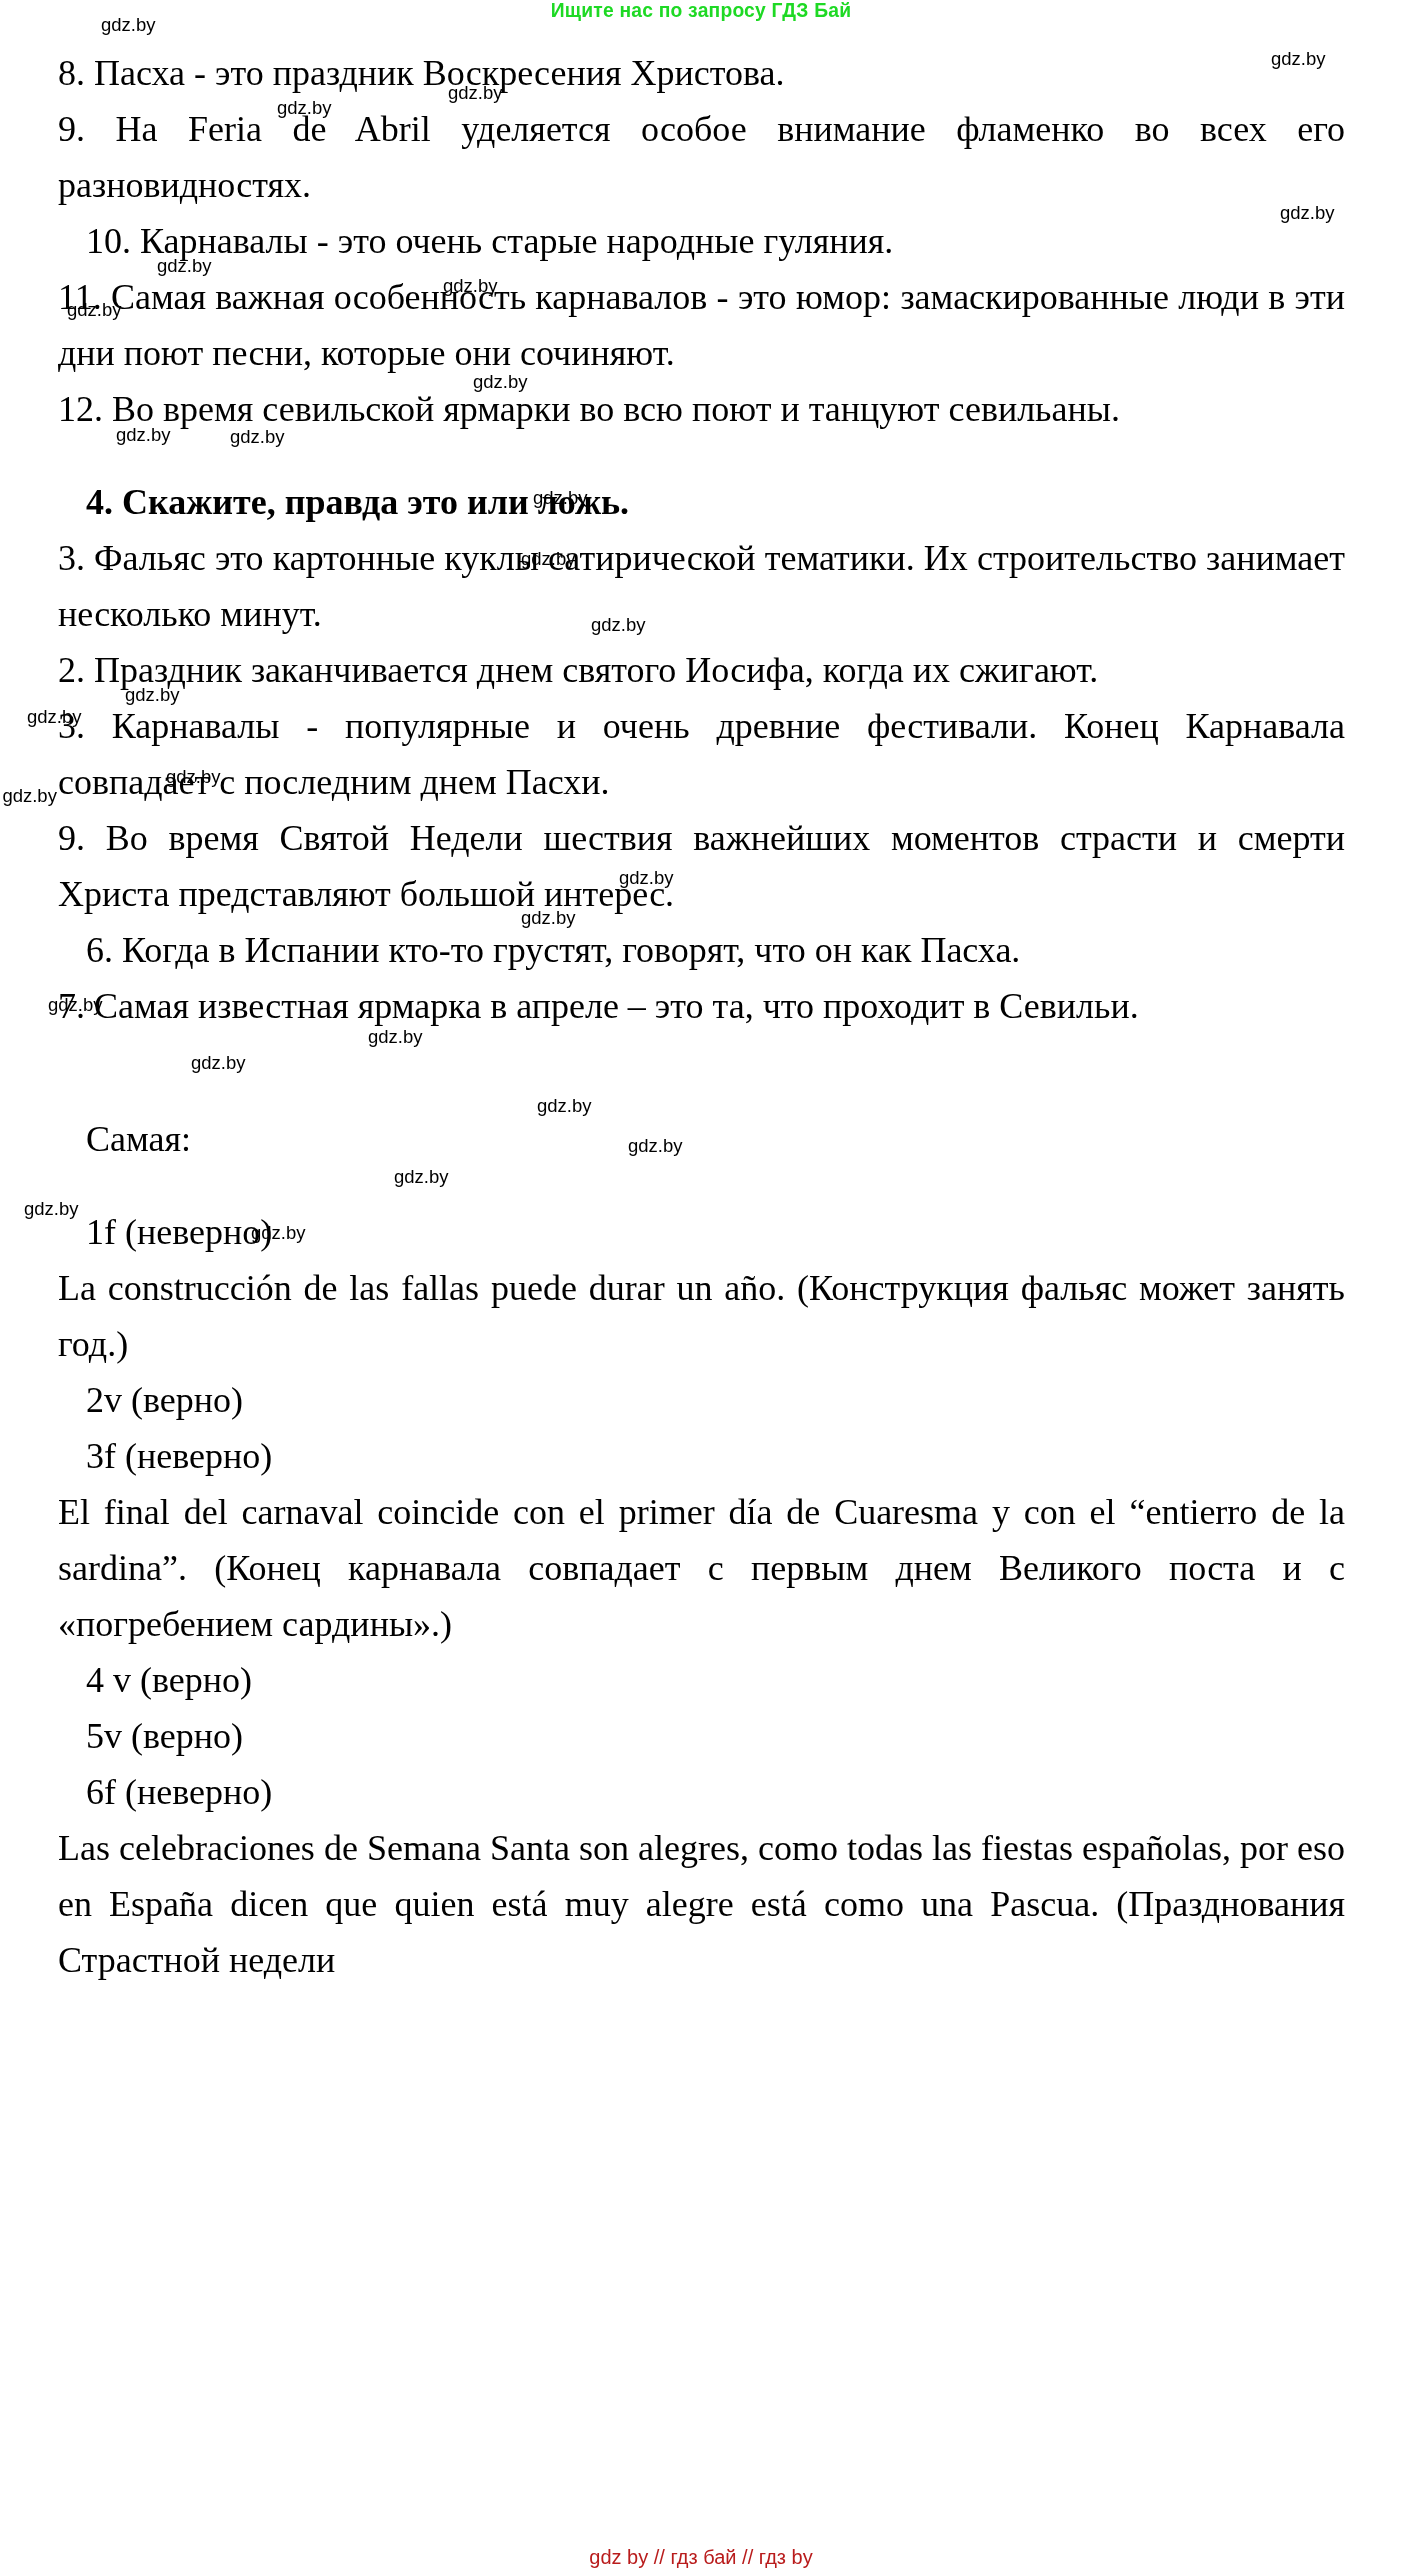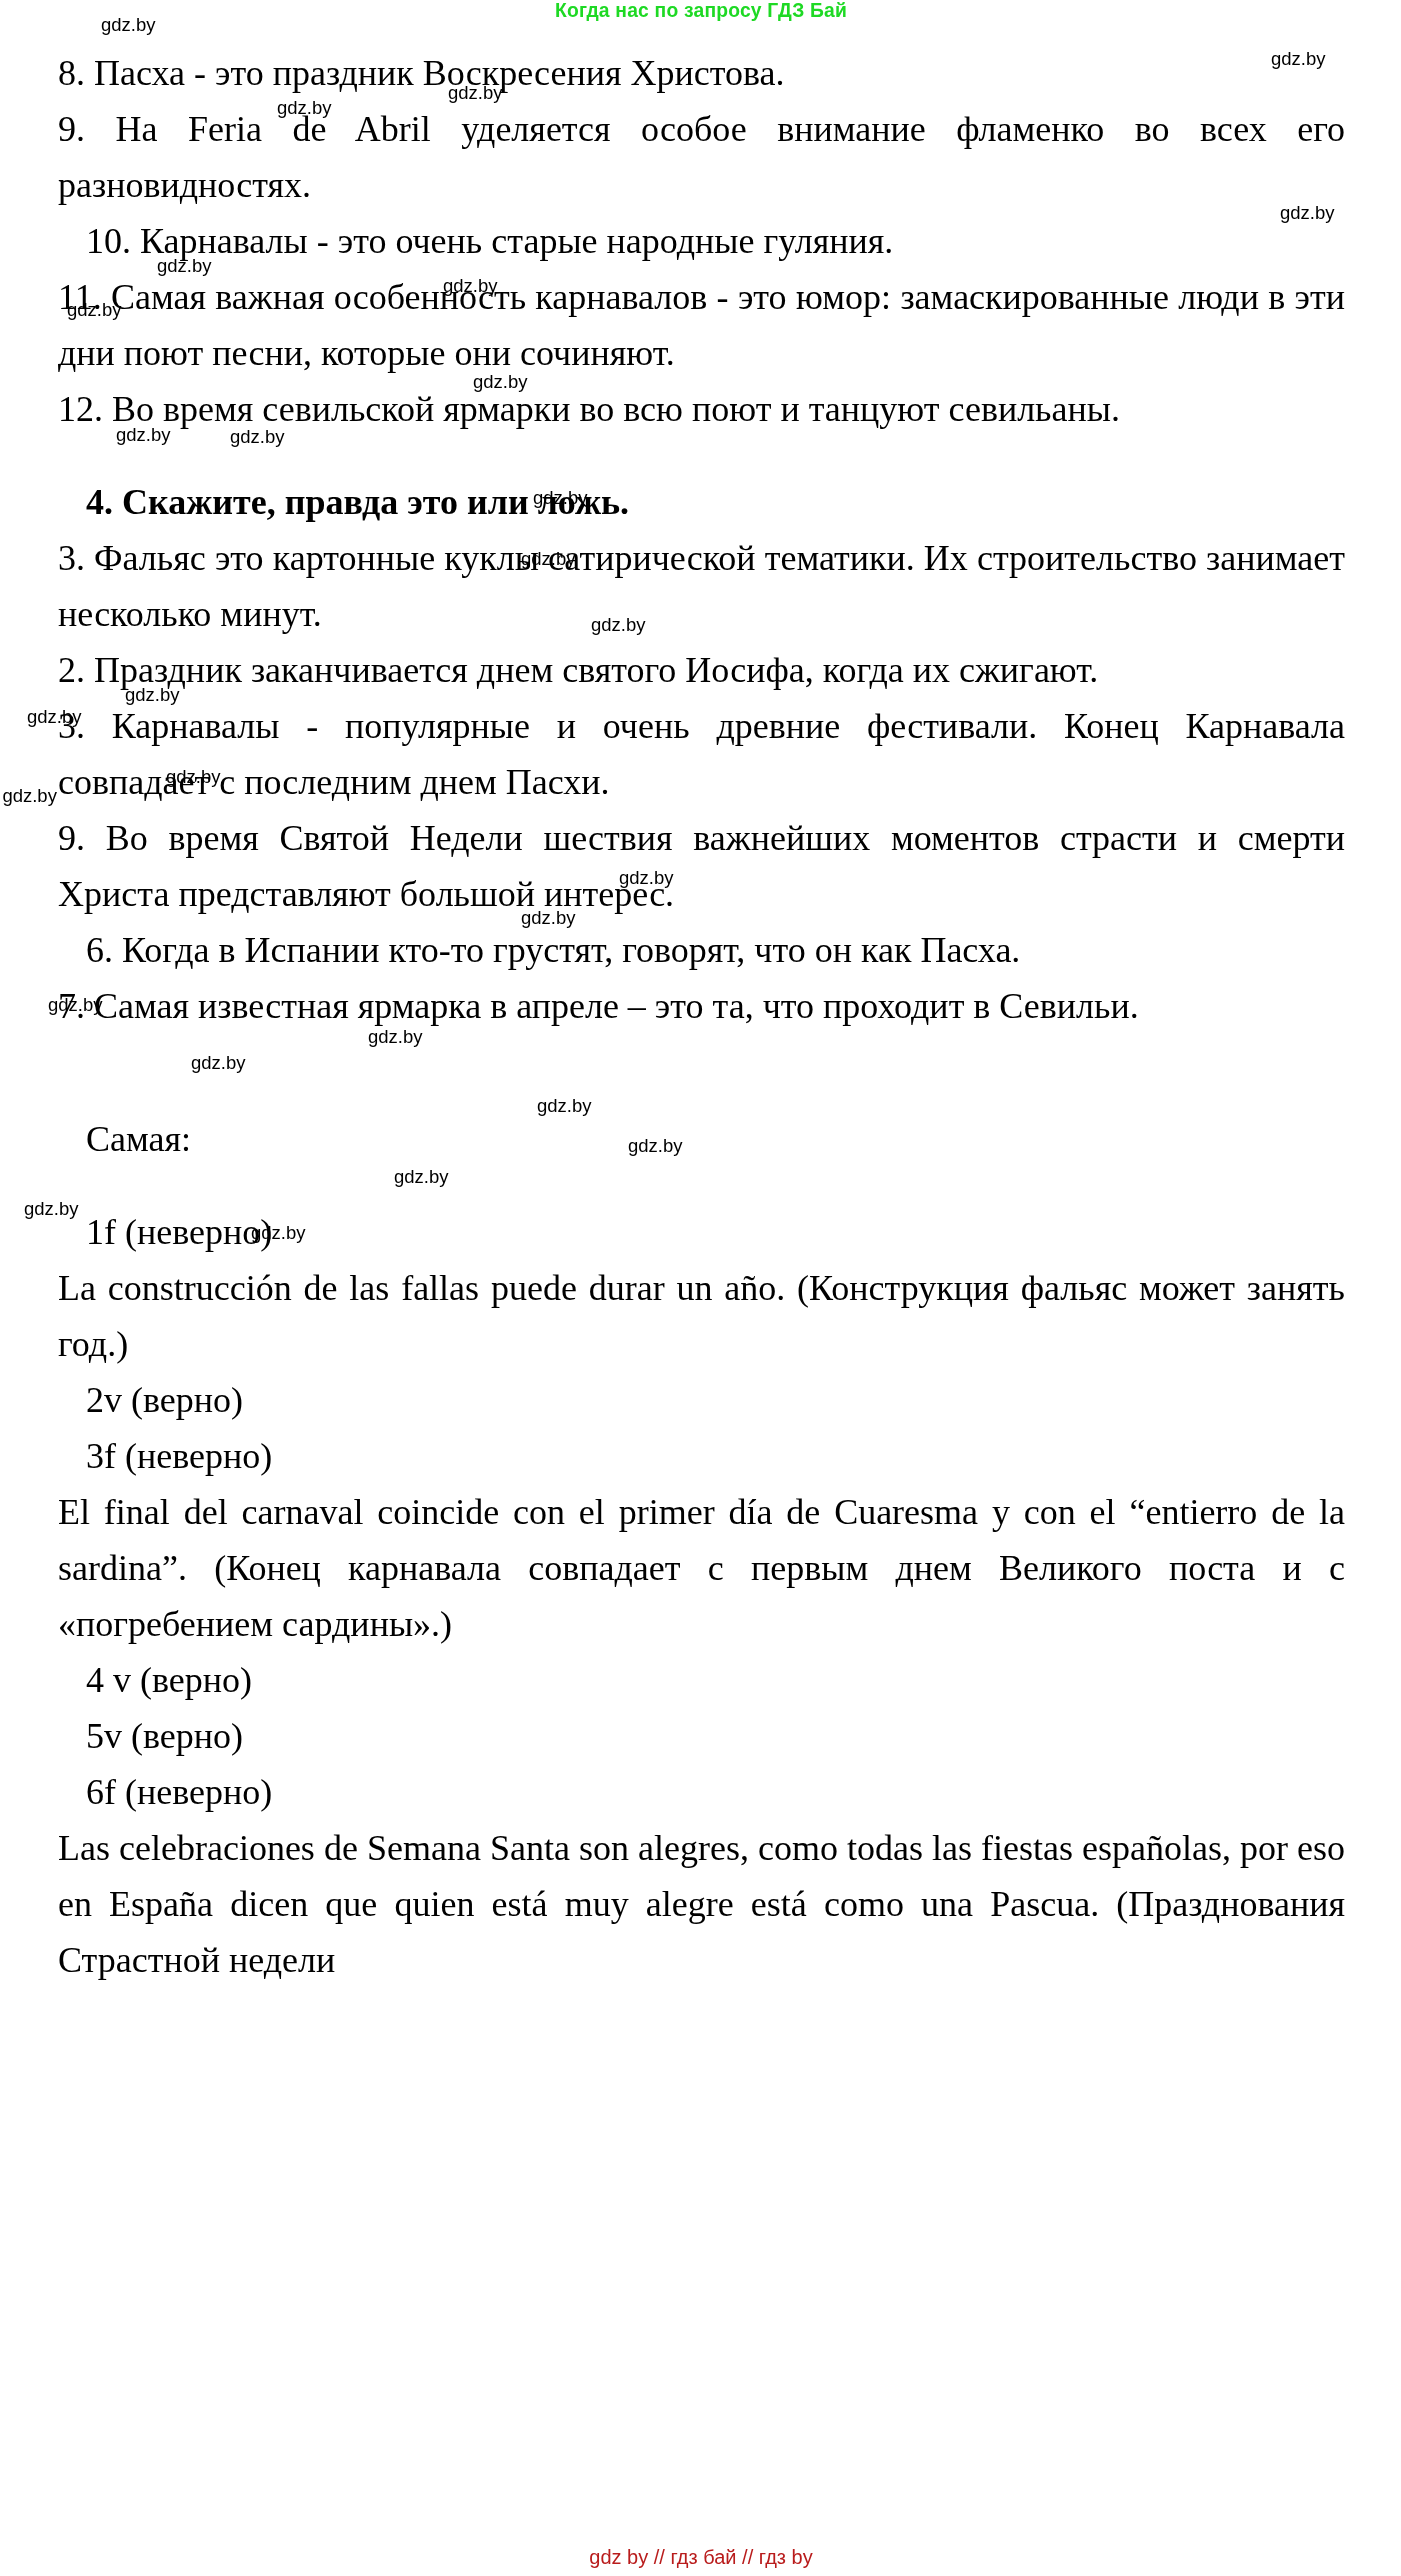--- a/index.html
+++ b/index.html
@@ -78,21 +78,21 @@
     font-size: 20px;
     color: #4b0f8c;
     white-space: nowrap;
   }
 </style>
 </head>
 <body>
 
 <div id="page">
 
-  <div class="site-banner" style="color: rgb(30, 217, 36);">Когда нас по запросу ГДЗ Бай</div>
+  <div class="site-banner" style="color: rgb(30, 217, 36);">Ищите нас по запросу ГДЗ Бай</div>
 
   <div class="content">
 
     <p class="para">8. Пасха - это праздник Воскресения Христова.</p>
     <p class="para">9. На Feria de Abril уделяется особое внимание фламенко во всех его разновидностях.</p>
     <p class="para nojust">10. Карнавалы - это очень старые народные гуляния.</p>
     <p class="para">11. Самая важная особенность карнавалов - это юмор: замаскированные люди в эти дни поют песни, которые они сочиняют.</p>
     <p class="para">12. Во время севильской ярмарки во всю поют и танцуют севильаны.</p>
 
     <div class="gap-md"></div>

